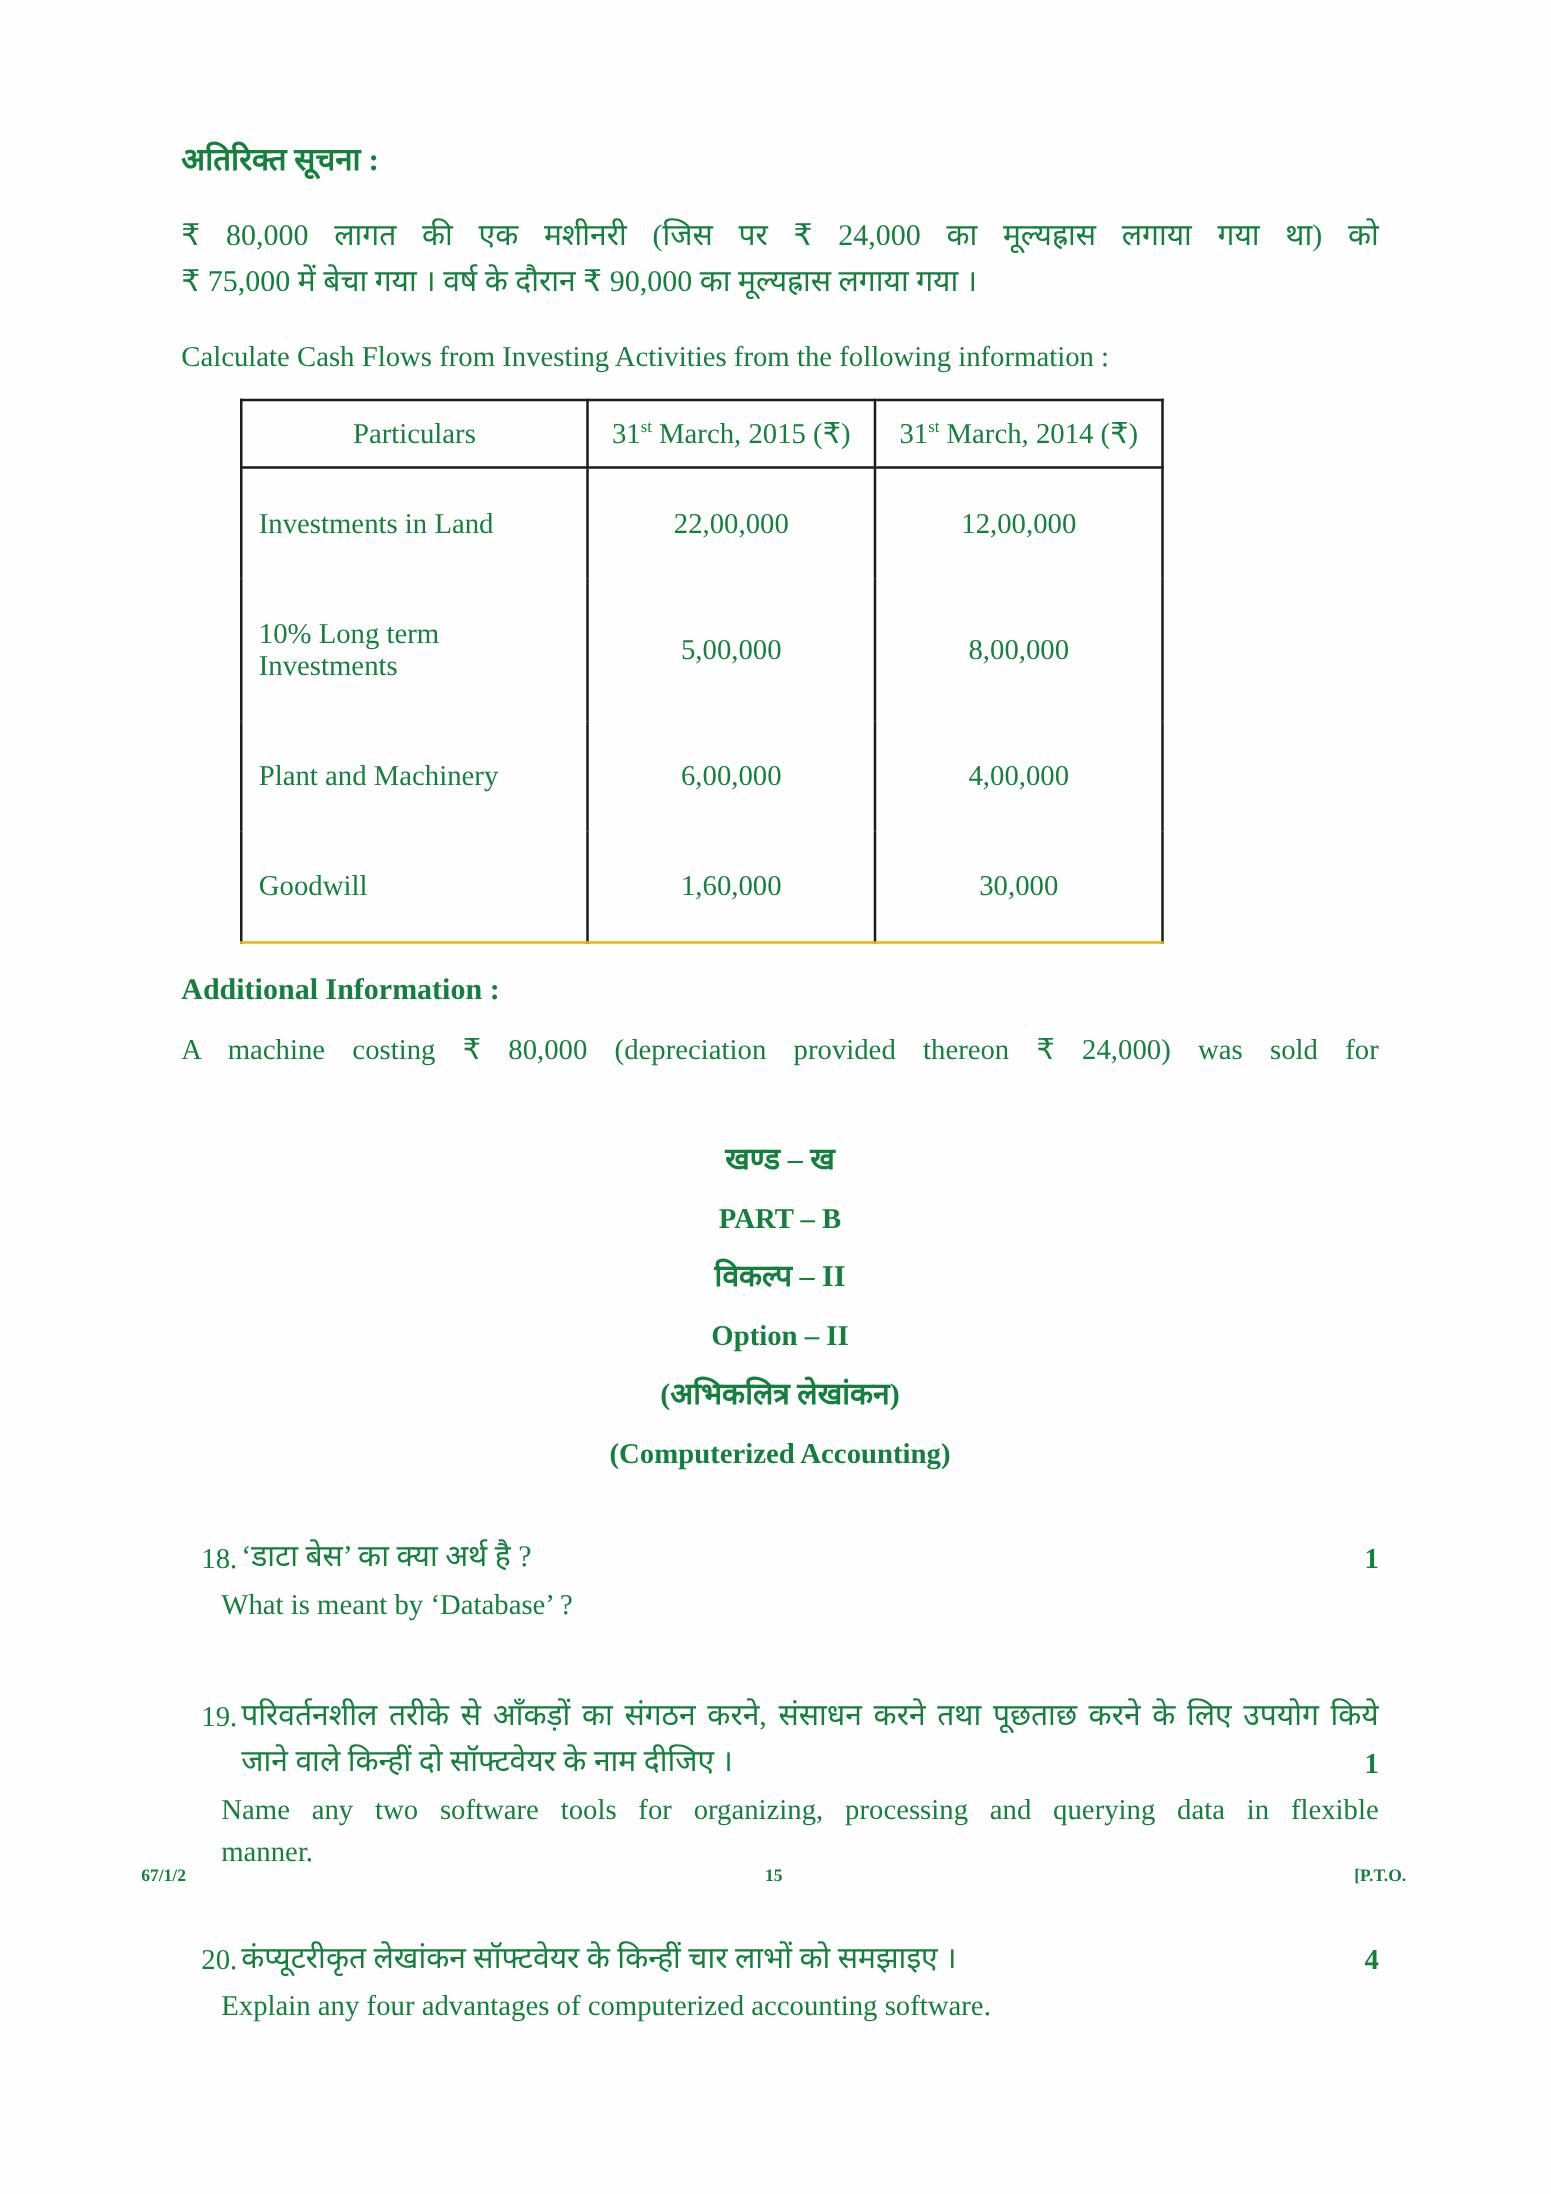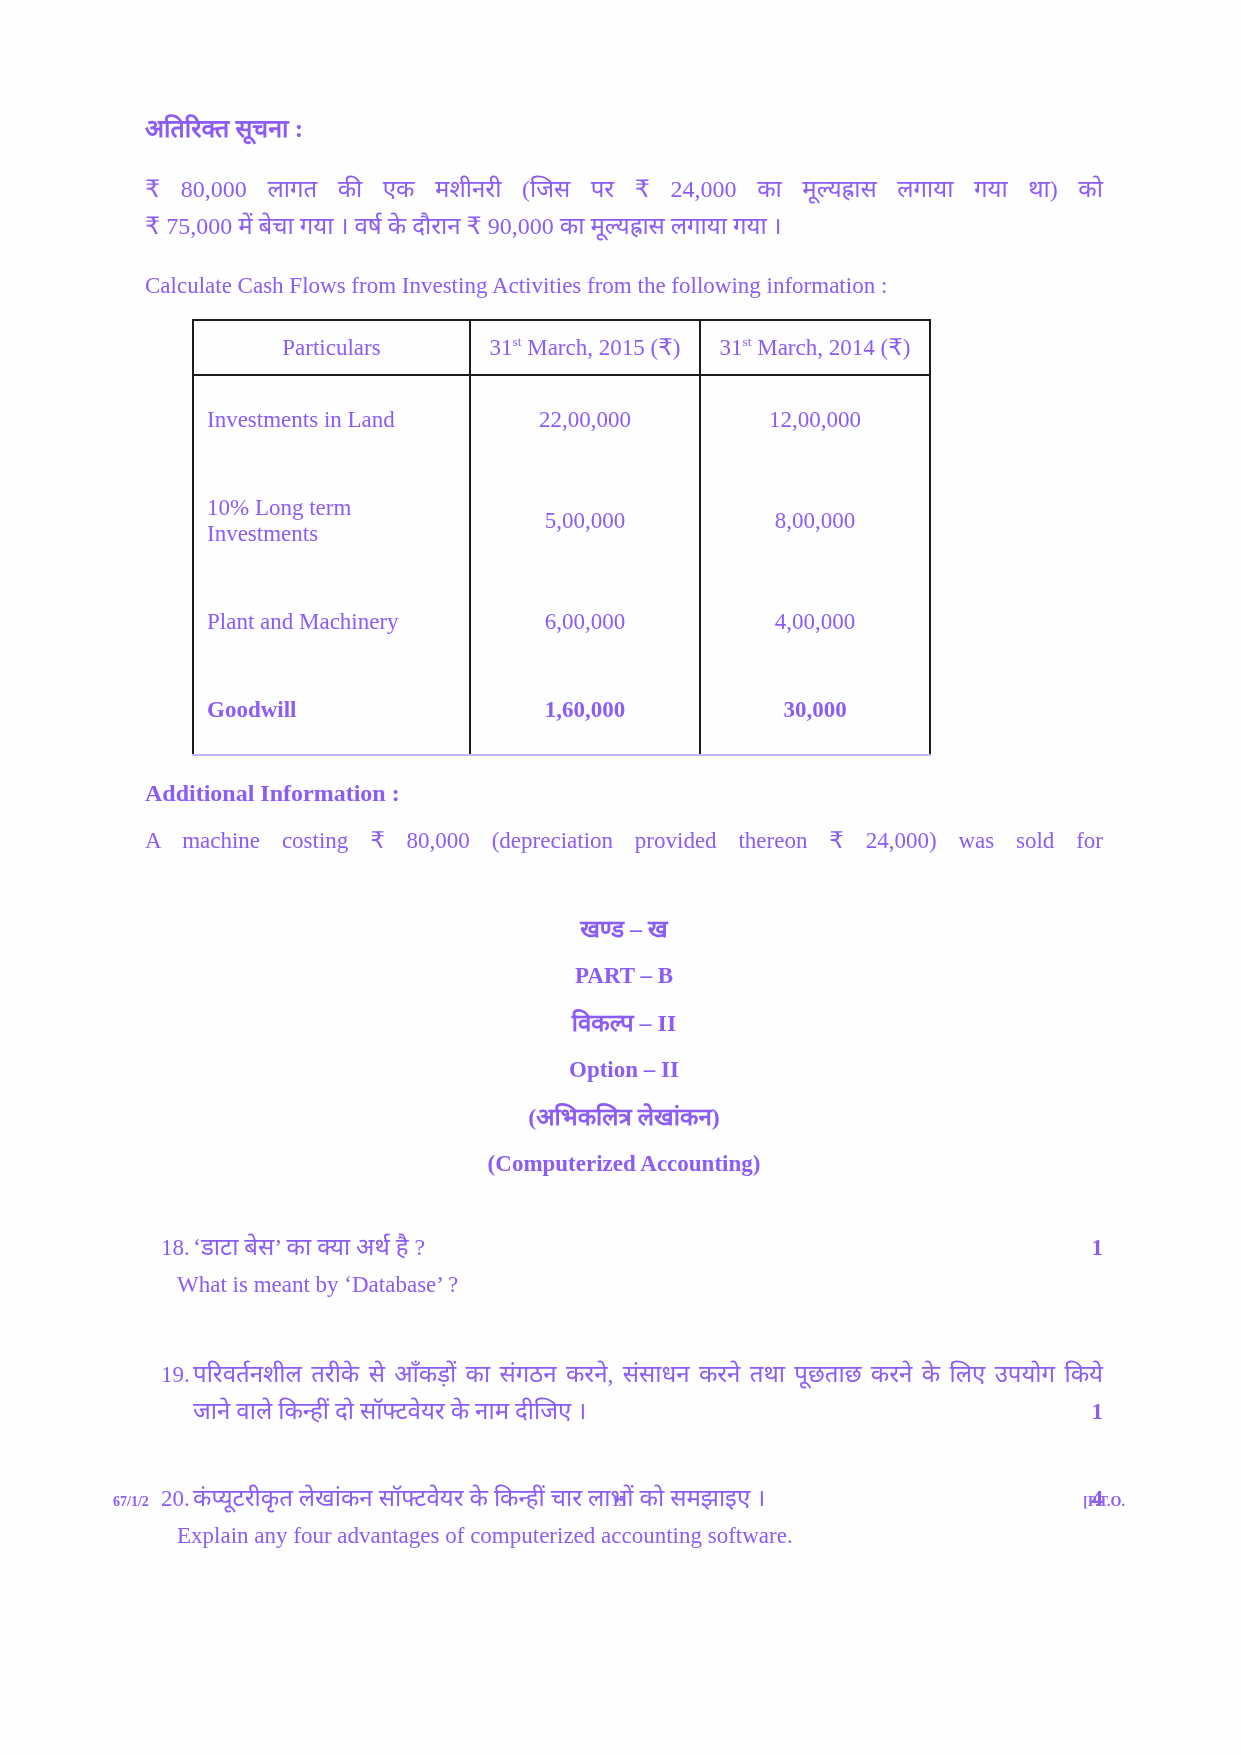--- a/index.html
+++ b/index.html
@@ -2,21 +2,21 @@
 <html><head>
 <meta charset="utf-8">
 <style>
   * { margin: 0; padding: 0; box-sizing: border-box; }
   html, body { background: #ffffff; }
   .page {
     position: relative;
     width: 1241px;
     height: 1755px;
     background: #fefefe;
-    color: #8b5cf6;
+    color: #15803d;
     font-family: "Liberation Serif", "DejaVu Sans", serif;
     overflow: hidden;
   }
   .content {
     position: absolute;
     left: 145px;
     top: 110px;
     width: 958px;
   }
   .hi { font-size: 24px; line-height: 37px; }
@@ -40,21 +40,21 @@
   }
   table.data-table thead th {
     border-top: 2px solid #1c1c1c;
     border-bottom: 2px solid #1c1c1c;
     font-weight: normal;
     text-align: center;
     padding: 13px 6px;
   }
   table.data-table td { padding: 31px 8px; text-align: center; }
   table.data-table td.c-name { text-align: left; padding-left: 13px; }
-  table.data-table tbody tr:last-child td { border-bottom: 2px solid #c4b5fd; font-weight: bold; }
+  table.data-table tbody tr:last-child td { border-bottom: 2px solid #eab308; }
   table.data-table sup { font-size: 0.58em; vertical-align: super; line-height: 0; }
   .col-particulars { width: 277px; }
   .col-year { width: 230px; }
 
   .addl-heading { margin-top: 20px; font-size: 24px; font-weight: bold; }
   .addl-para { margin-top: 14px; }
 
   .section-block { margin-top: 56px; text-align: center; }
   .section-line { font-size: 23px; font-weight: bold; line-height: 30px; margin-bottom: 17px; }
   .section-line.hi-line { font-size: 24px; }
@@ -158,20 +158,24 @@
       <div class="qrow">
         <div class="qnum">19.</div>
         <div class="qbody">
           <div class="hi jl">परिवर्तनशील तरीके से आँकड़ों का संगठन करने, संसाधन करने तथा पूछताछ करने के लिए उपयोग किये</div>
           <div class="line2row">
             <span class="ltext hi">जाने वाले किन्हीं दो सॉफ्टवेयर के नाम दीजिए ।</span>
             <span class="qmark">1</span>
           </div>
         </div>
       </div>
+      <div class="q-english">
+        <div class="en jl">Name any two software tools for organizing, processing and querying data in flexible</div>
+        <div class="en">manner.</div>
+      </div>
     </div>
 
     <div class="question">
       <div class="qrow">
         <div class="qnum">20.</div>
         <div class="qbody hi">कंप्यूटरीकृत लेखांकन सॉफ्टवेयर के किन्हीं चार लाभों को समझाइए ।</div>
         <div class="qmark">4</div>
       </div>
       <div class="q-english en">Explain any four advantages of computerized accounting software.</div>
     </div>

